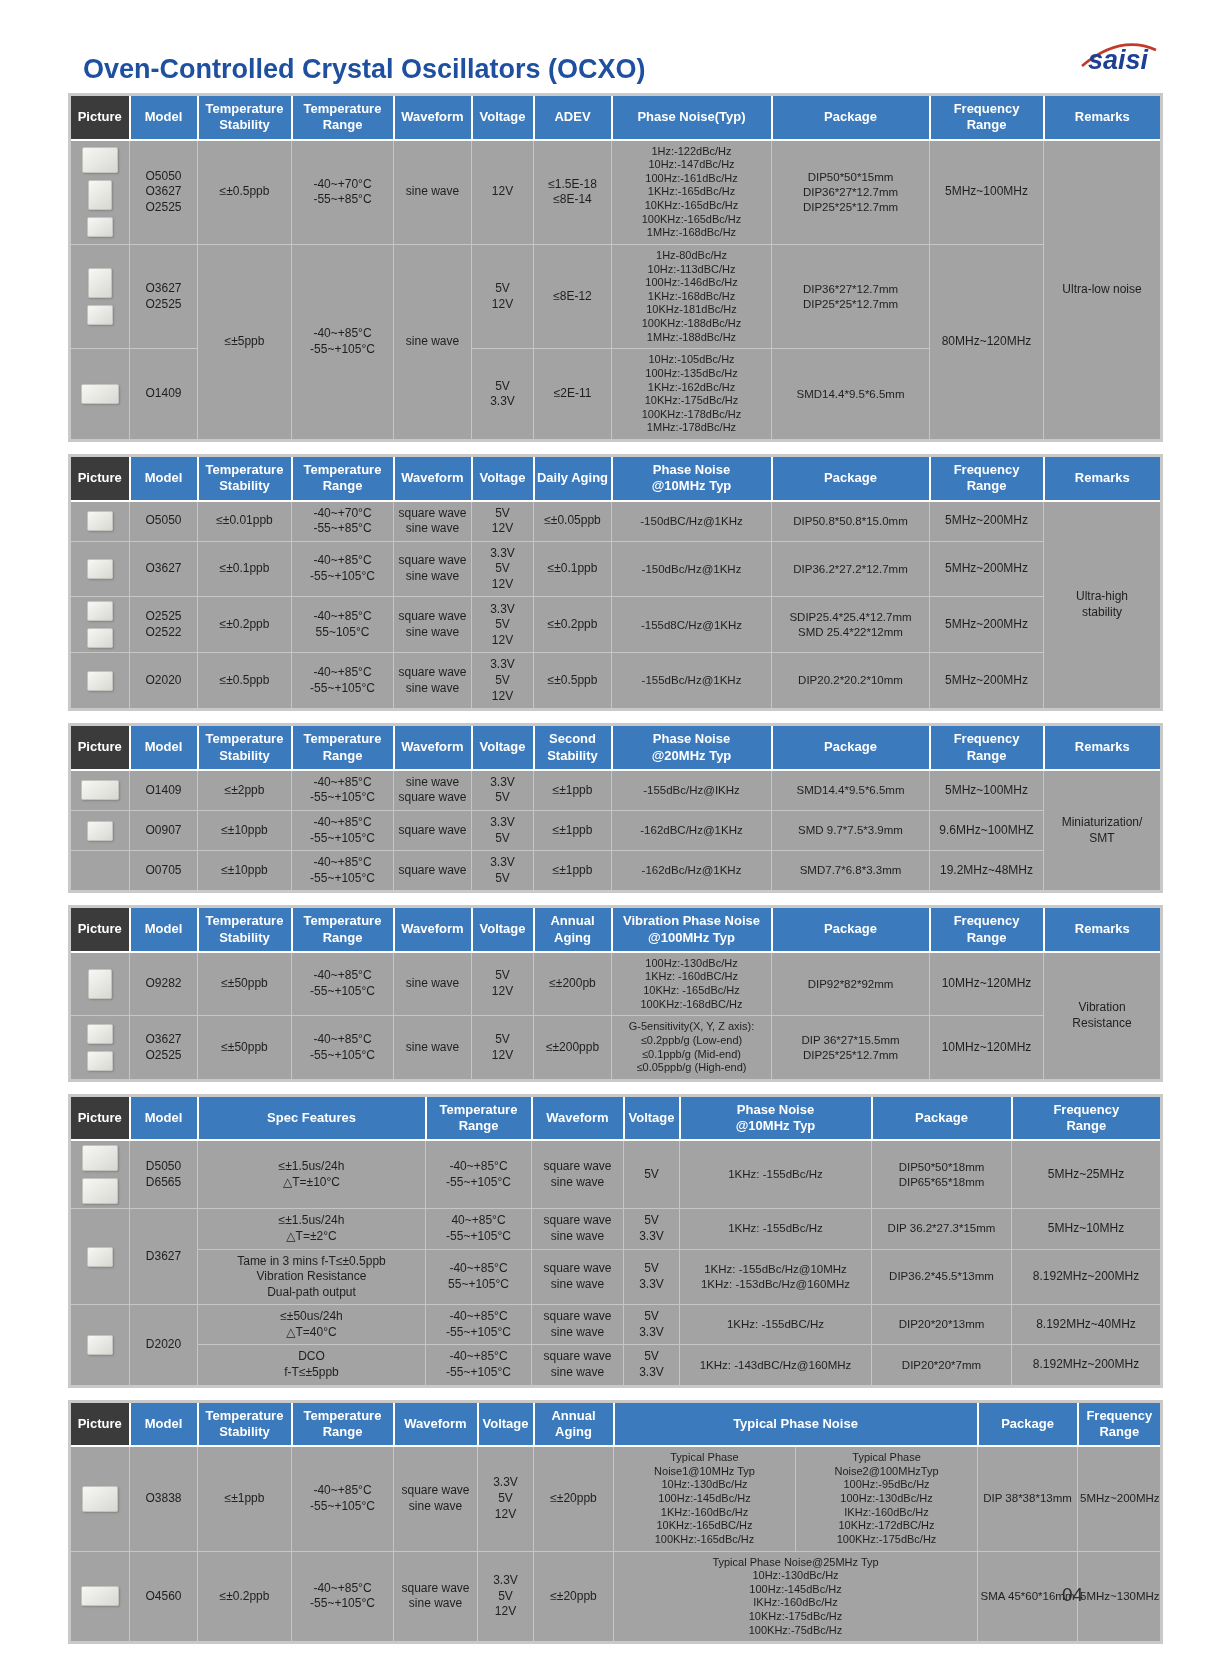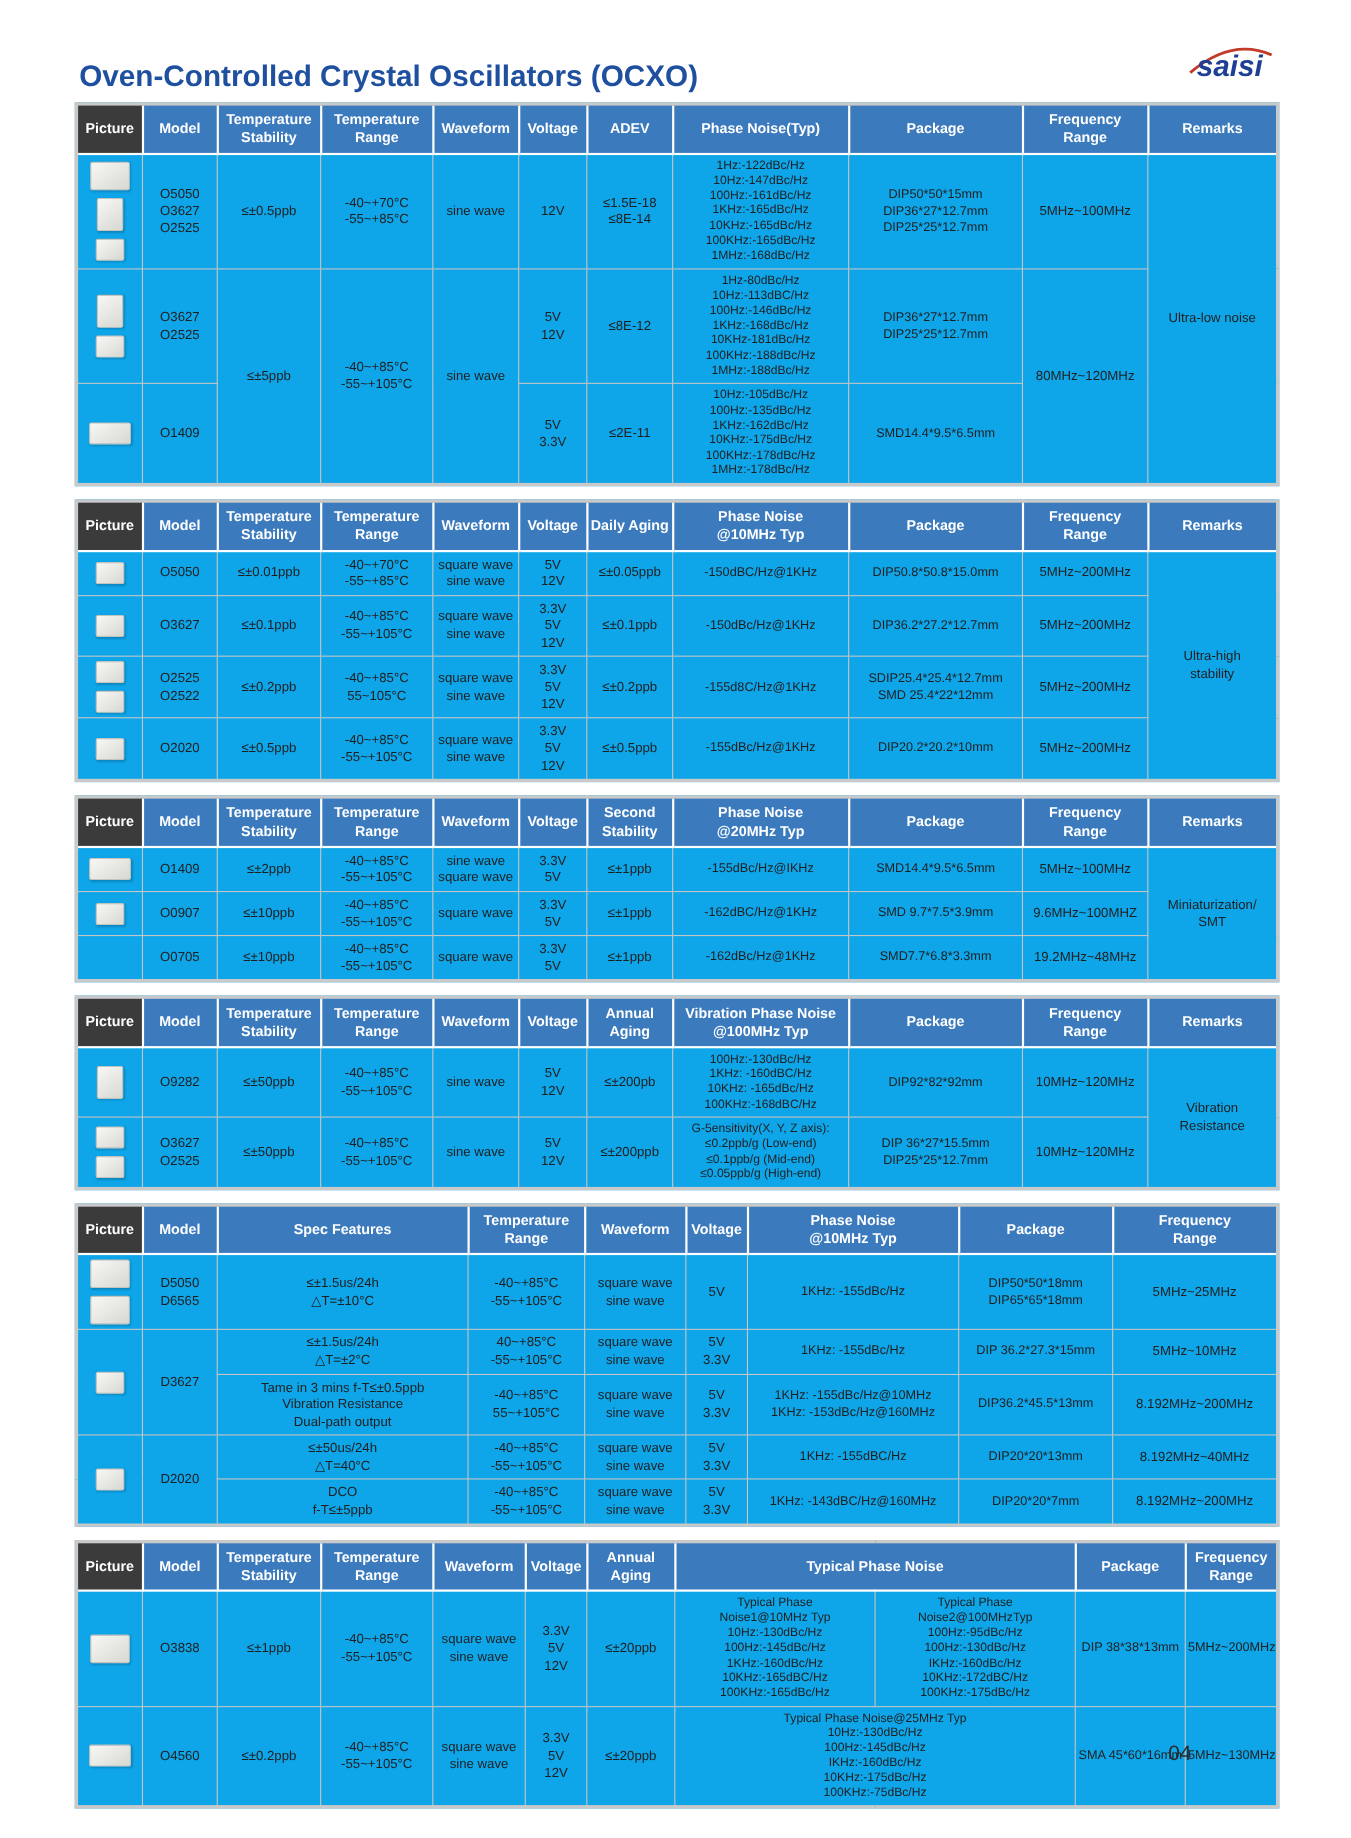--- a/index.html
+++ b/index.html
@@ -5,25 +5,25 @@
   html,body{margin:0;padding:0;}
   body{
     width:1228px;height:1671px;position:relative;background:#ffffff;
     font-family:"Liberation Sans","DejaVu Sans",sans-serif;color:#1a1a1a;
     overflow:hidden;
   }
   .content{padding:40px 68px 0 68px;}
   .logo{position:absolute;top:38px;right:64px;width:96px;height:40px;text-align:right;}
   .sec-title{
     color:#1f4f9f;font-weight:bold;font-size:27px;letter-spacing:0px;
-    margin:14px 0 8px 4px;
+    margin:14px 0 8px 15px;
   }
   table{
     width:1092px;border-collapse:collapse;table-layout:fixed;
-    margin:0 0 12px 0;border:3px solid #c9c9c9;background:#0ea5e9;
+    margin:0 0 12px 0;border:3px solid #c9c9c9;background:#a3a3a3;
   }
   th{
     background:#3a7abd;color:#ffffff;font-weight:bold;font-size:13px;
     border:2px solid #ffffff;padding:5px 2px;text-align:center;
     vertical-align:middle;white-space:pre-line;line-height:1.25;
   }
   th.pic-h{background:#3b3b3b;}
   td{
     border:1px solid #c6c6c6;text-align:center;vertical-align:middle;
     padding:4px 2px;font-size:12px;line-height:1.3;white-space:pre-line;

